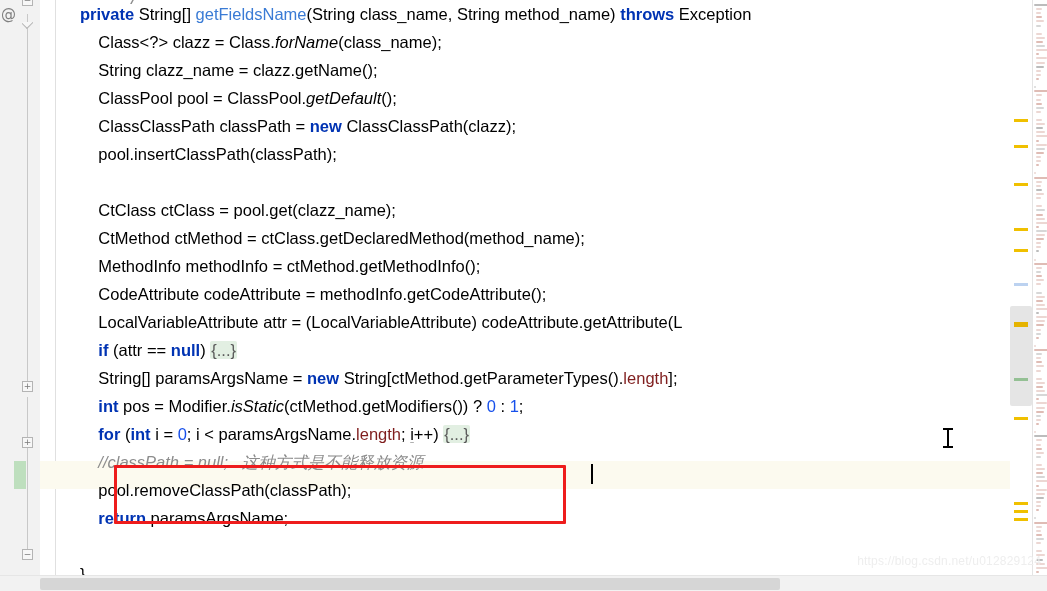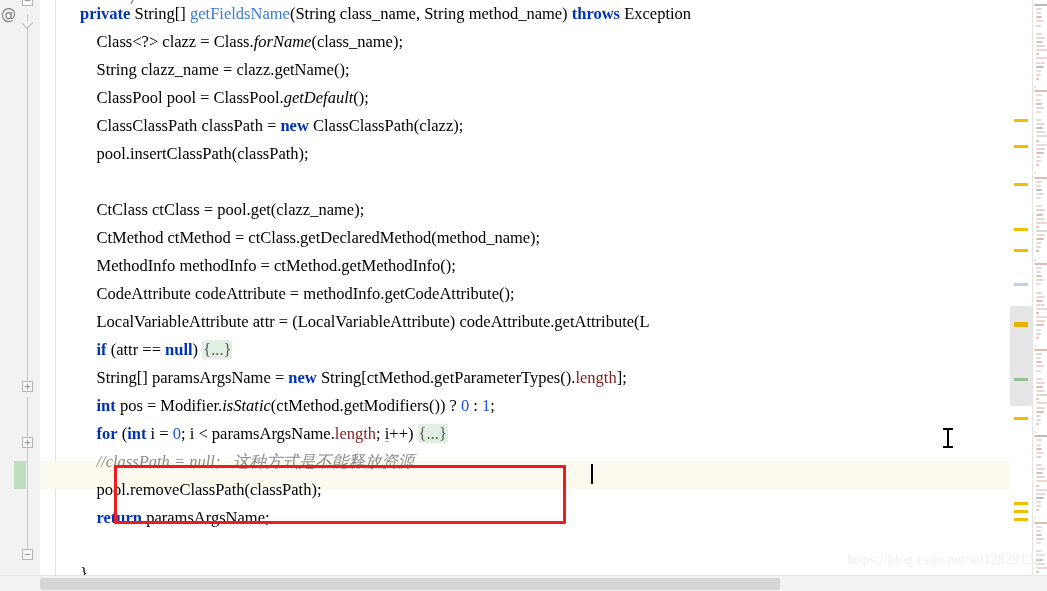--- a/index.html
+++ b/index.html
@@ -116,21 +116,21 @@
   .vline {
     position: absolute;
     left: 15px; top: 0;
     width: 1px; height: 575px;
     background: #e0e0e0;
   }
   .code {
     position: absolute;
     left: 40px; top: 0;
     white-space: pre;
-    font-family: Liberation Serif, serif;
+    font-family: Liberation Sans, sans-serif;
     font-size: 16.5px;
     line-height: 28px;
     color: #000000;
   }
   .line {
     height: 28px;
     white-space: pre;
     position: relative;
   }
   .kw      { color: #0033b3; font-weight: 600; }
@@ -238,22 +238,22 @@
     background: #d6d6d6;
     border-radius: 2px;
     cursor: pointer;
   }
 
   
   .watermark {
     position: absolute;
     right: 6px;
     bottom: 23px;
-    font-family: Liberation Serif, serif;
-    font-size: 14px;
+    font-family: Liberation Sans, sans-serif;
+    font-size: 12px;
     color: #eeeeee;
     letter-spacing: 0.2px;
     user-select: none;
     white-space: nowrap;
   }
 
   
   .mouse-cursor {
     position: absolute;
     left: 943px; top: 427px;

